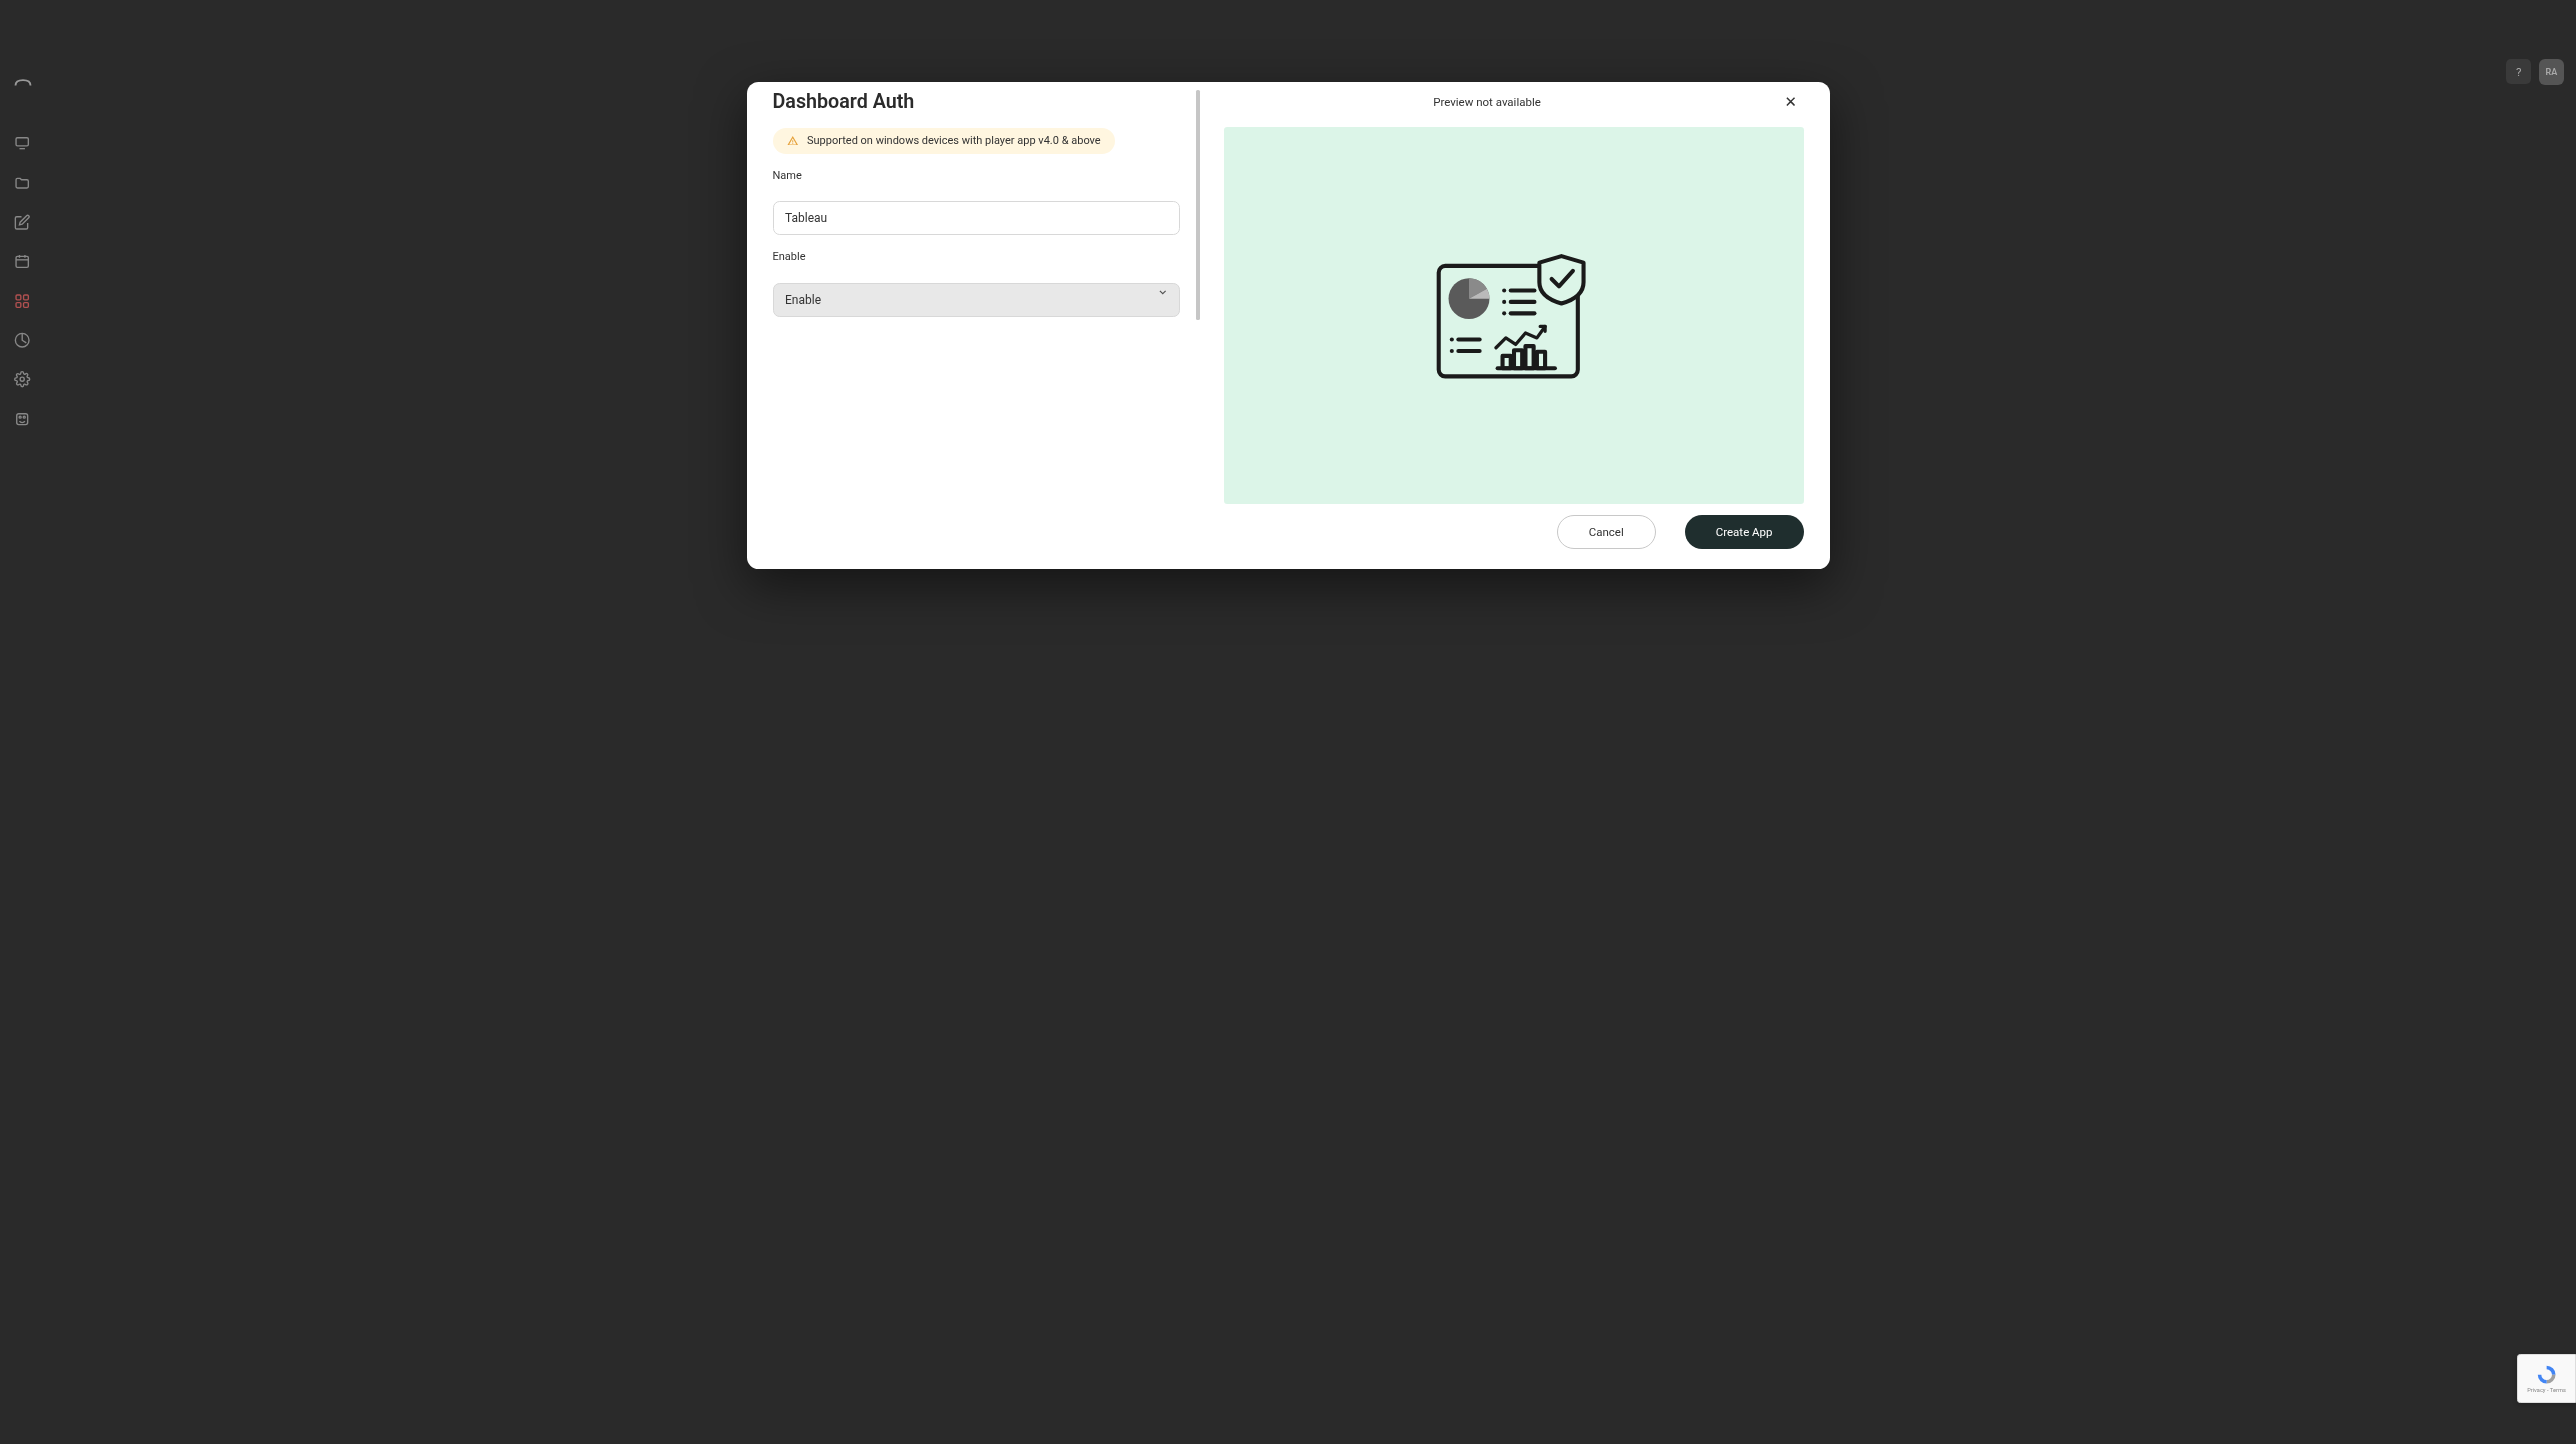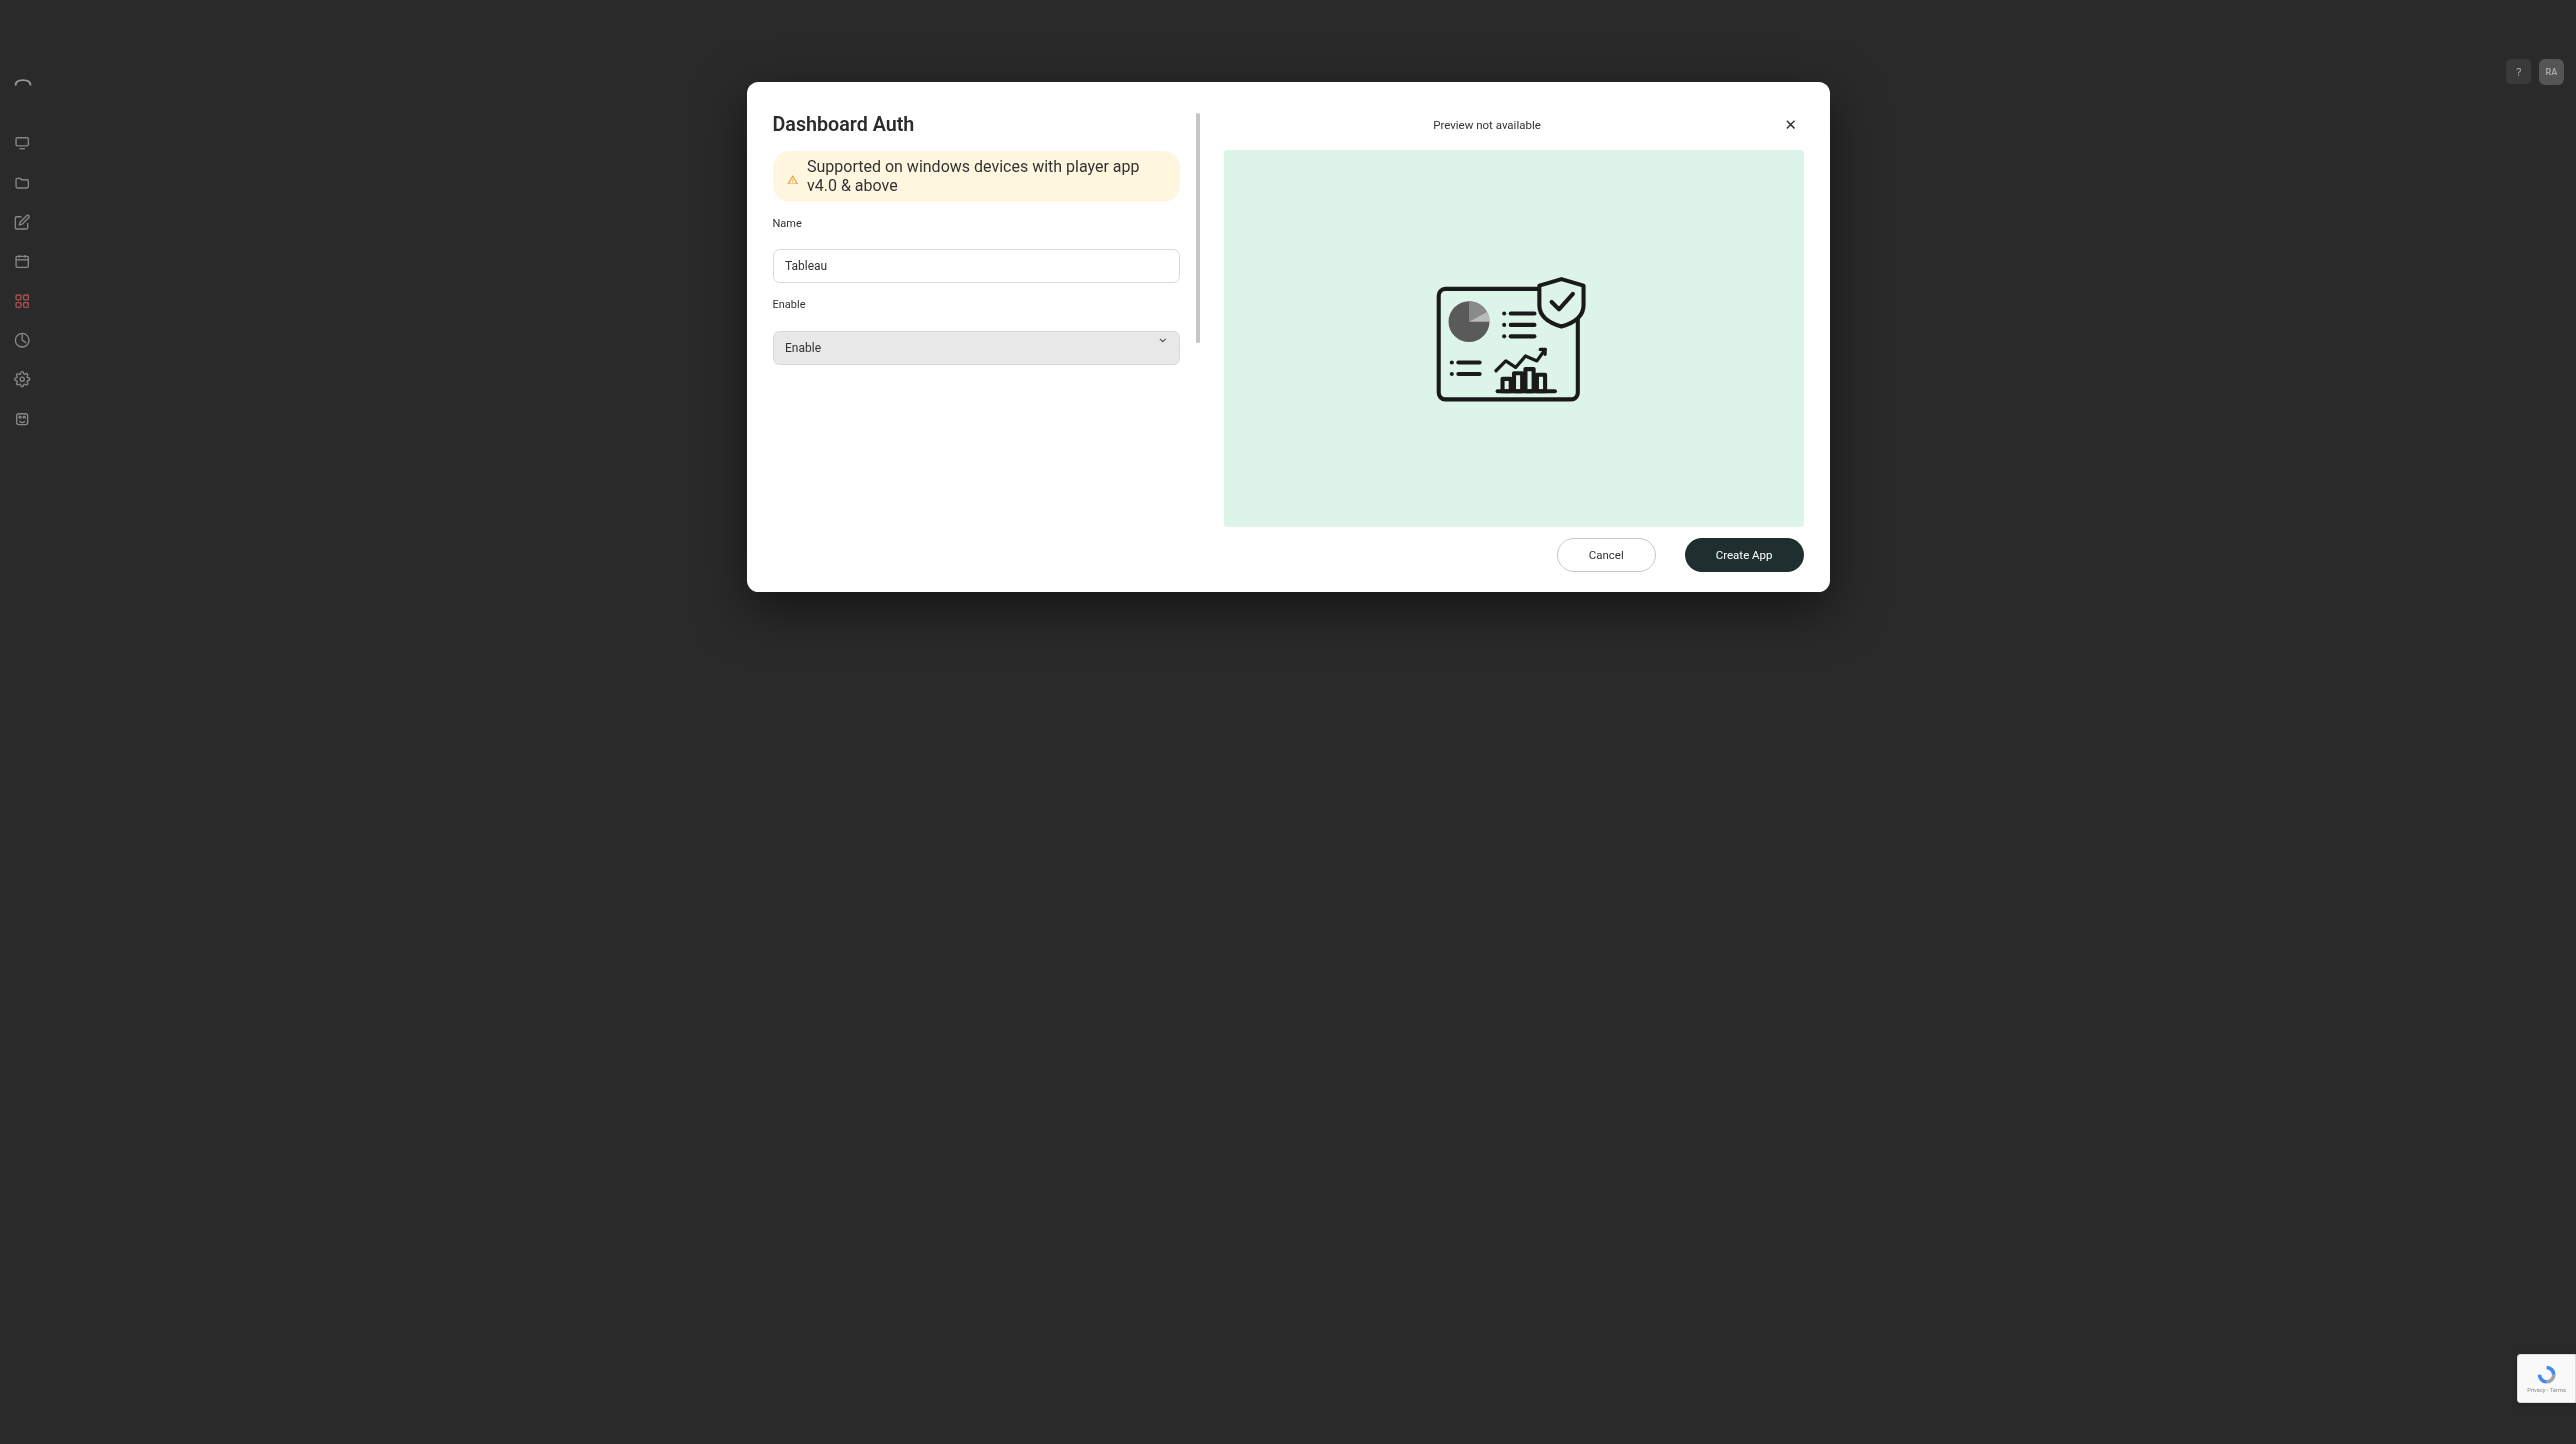--- a/index.html
+++ b/index.html
@@ -106,21 +106,21 @@
   background: #fff;
   border-radius: 11.5px;
   box-shadow: 0 16.4px 49px rgba(0,0,0,0.5);
   display: flex;
   flex-direction: column;
   overflow: hidden;
 }
 
 .modal-body {
   display: flex;
-  padding: 31px 26px 0 26px;
+  padding: 8px 26px 0 26px;
   gap: 24.6px;
 }
 
 .left-col {
   flex: 0 0 427px;
   display: flex;
   flex-direction: column;
   position: relative;
 }
 
@@ -153,21 +153,21 @@
   border-radius: 1.6px;
 }
 
 .warning-chip {
   display: inline-flex;
   align-items: center;
   gap: 8.2px;
   background: #fff6e0;
   border-radius: 16.4px;
   padding: 6.6px 14.8px;
-  font-size: 16px;
+  font-size: 11px;
   color: #333;
   margin-bottom: 14.8px;
 }
 
 .warning-icon {
   width: 11.5px;
   height: 11.5px;
   color: #e6a23c;
 }
 

